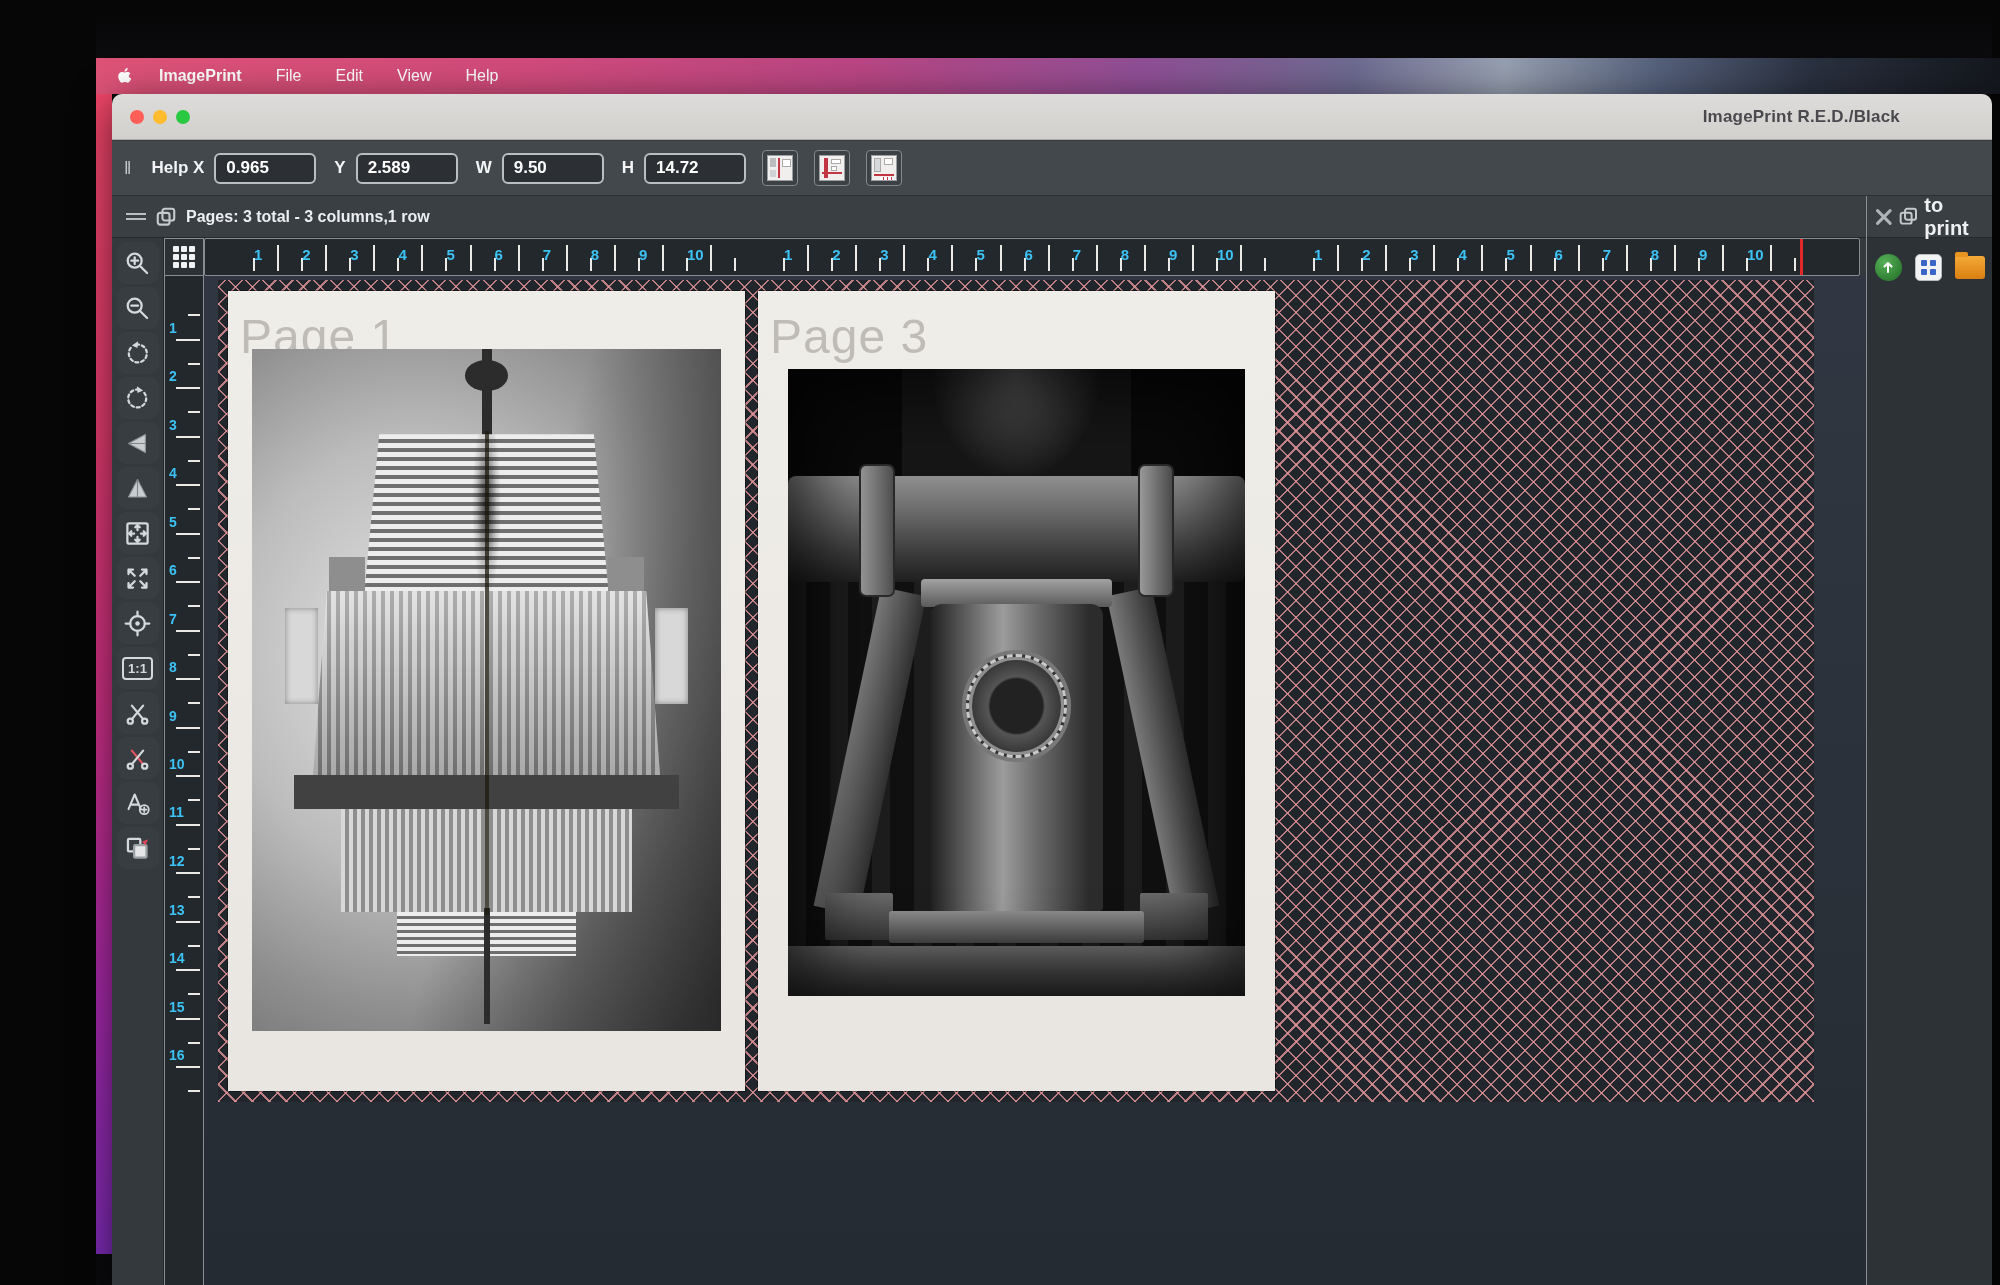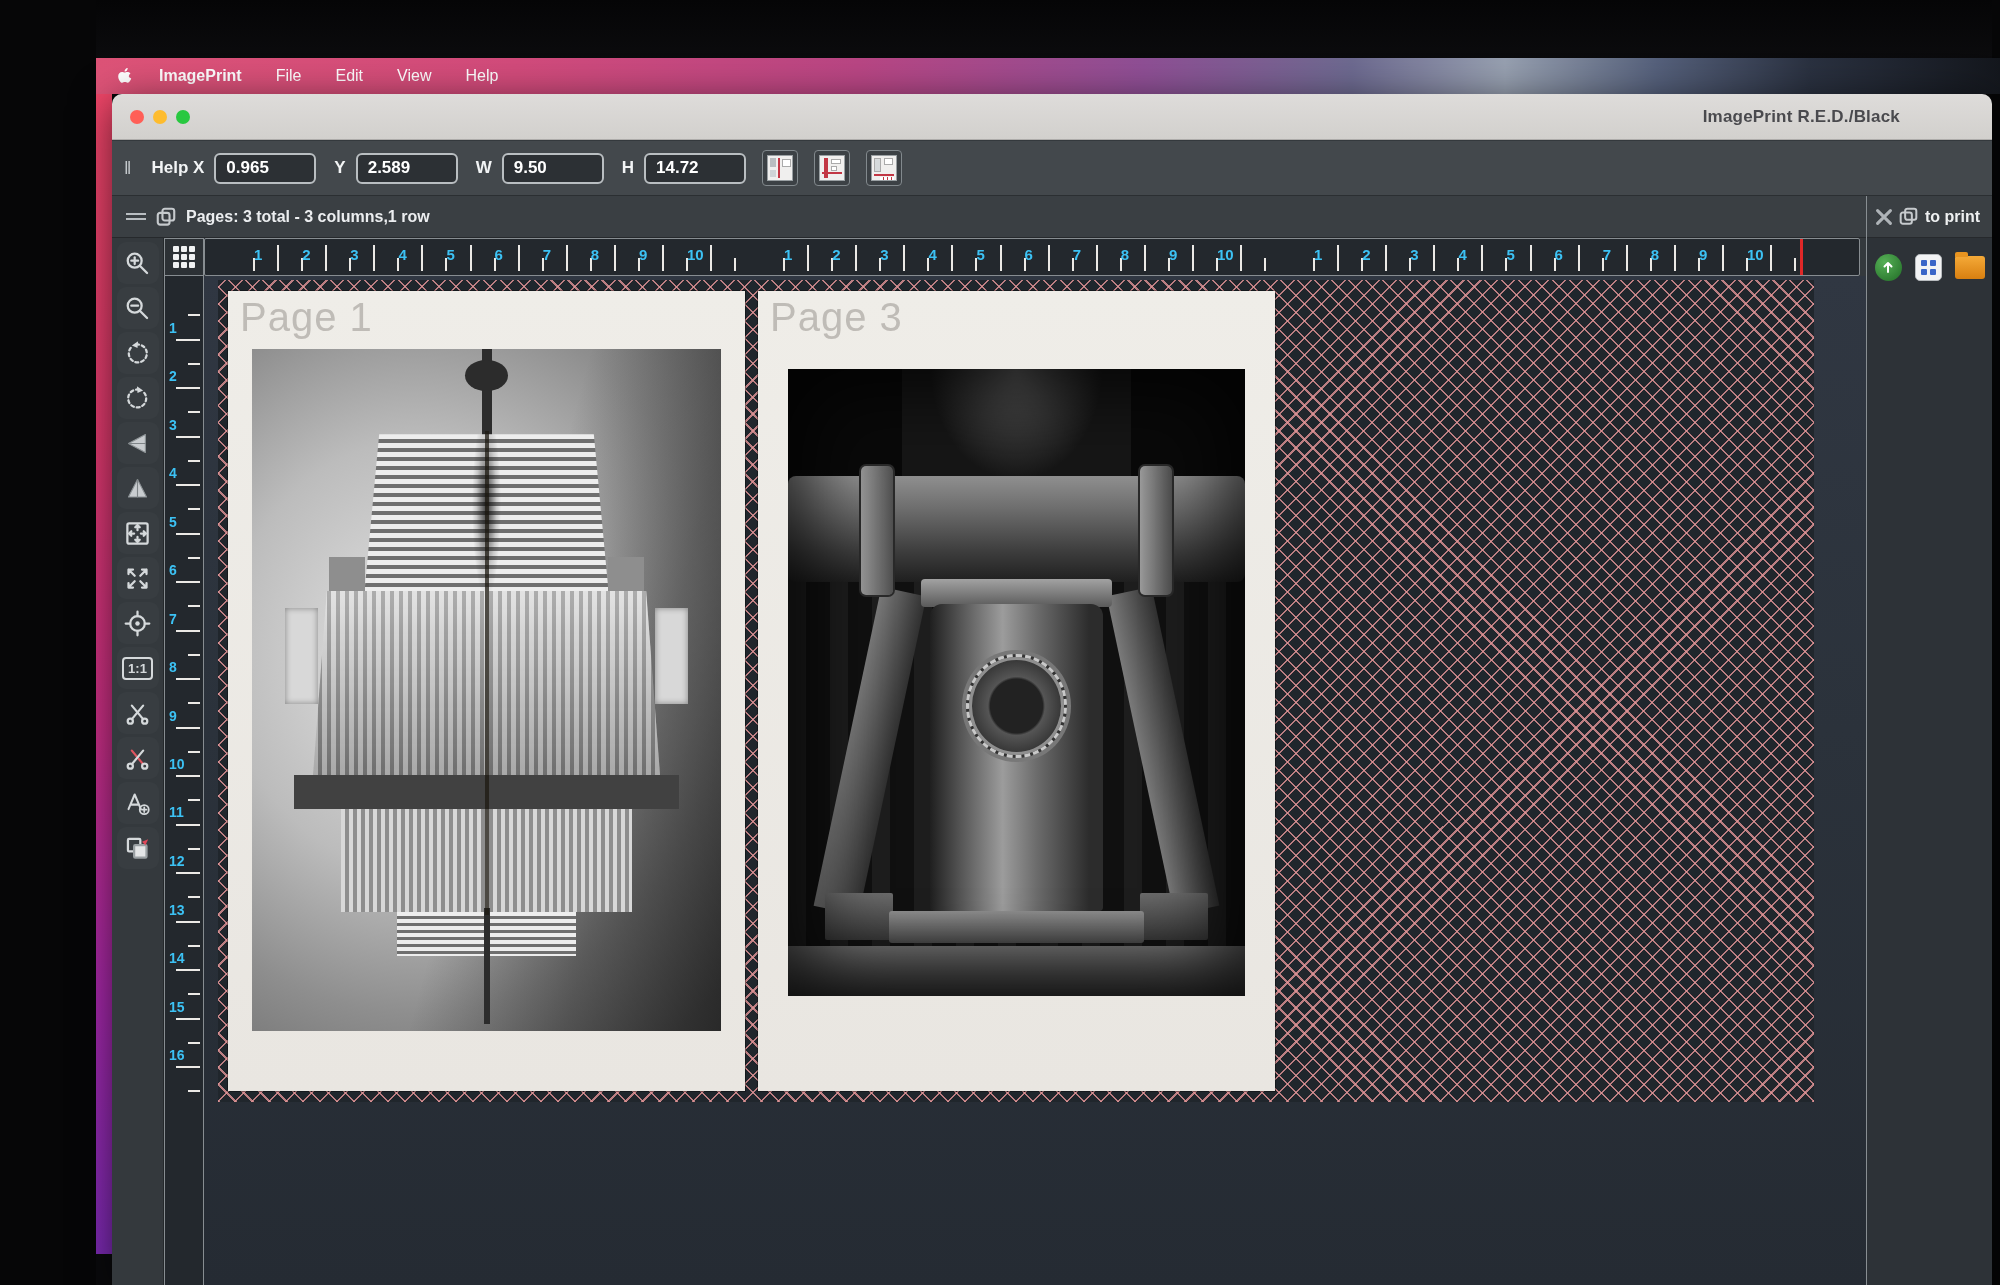--- a/index.html
+++ b/index.html
@@ -89,21 +89,21 @@
   .canvas { position:absolute; left:92px; right:0; top:38px; bottom:0;
     background:linear-gradient(180deg,#303742 0%,#2b323b 45%,#252b33 100%); }
   .hatch { position:absolute; left:14px; top:4px; width:1596px; height:822px;
     background-color:#20262c;
     background-image:
       repeating-linear-gradient(45deg, rgba(226,148,151,.8) 0 1.5px, transparent 1.5px 12px),
       repeating-linear-gradient(-45deg, rgba(226,148,151,.8) 0 1.5px, transparent 1.5px 12px);
     display:flex; gap:13px; padding:11px 10px; }
   .page { width:517px; height:800px; background:linear-gradient(180deg,#efede8,#e9e6e1); position:relative;
     box-shadow:0 0 0 1px rgba(0,0,0,.35); }
-  .page-label { position:absolute; left:12px; top:4px; font-size:40px; color:#b4b0ab; opacity:.8; letter-spacing:1px; }
+  .page-label { position:absolute; left:12px; top:18px; font-size:48px; color:#b4b0ab; opacity:.8; letter-spacing:1px; }
 
   .photo { position:absolute; overflow:hidden; }
   .photo-ge { left:24px; right:24px; top:58px; bottom:60px; }
   .photo-p3 { left:30px; right:30px; top:78px; bottom:95px; background:#101010; }
 
   
   .bw { --sky:radial-gradient(90% 70% at 35% 45%,#e4e4e4 0%,#bcbcbc 45%,#8e8e8e 75%,#6f6f6f 100%);
         --skyshade:linear-gradient(105deg,rgba(255,255,255,0) 52%,rgba(25,25,25,.45) 76%,rgba(8,8,8,.68) 100%);
         --slatA:#ededed; --slatB:#6f6f6f; --ribA:#d8d8d8; --ribB:#8e8e8e;
         --dark:#414141; --stem:#2c2c2c; }
@@ -156,21 +156,21 @@
   .pv-foot { position:absolute; top:83.5%; width:15%; height:7.5%; background:linear-gradient(180deg,#6a6a6a,#383838); border-radius:2px; }
   .pv-base { position:absolute; left:22%; right:22%; top:86.5%; height:5%; border-radius:3px;
     background:linear-gradient(180deg,#8c8c8c,#474747); }
   .pv-slab { position:absolute; left:0; right:0; bottom:0; height:8%;
     background:linear-gradient(180deg,#6e6e6e,#383838); }
   .pv-vign { position:absolute; inset:0; box-shadow:inset 0 0 70px 24px rgba(0,0,0,.72); }
 
   
   .sidebar { width:126px; background:#2d3237; border-left:1px solid #888e92; display:flex; flex-direction:column; }
   .sb-header { height:42px; background:#3a3f43; border-bottom:1px solid #26292c;
-    display:flex; align-items:center; color:#eef0f1; font-size:16px; font-weight:bold; }
+    display:flex; align-items:center; color:#eef0f1; font-size:20px; font-weight:bold; }
   .sb-icons { height:46px; display:flex; align-items:center; justify-content:center; gap:13px; margin-top:6px; }
   .icn-up { width:27px; height:27px; border-radius:50%;
     background:radial-gradient(circle at 35% 30%,#56b056,#2e7d32 75%); display:flex; align-items:center; justify-content:center; }
   .icn-grid { width:27px; height:27px; border-radius:5px; background:#f2f3f4; border:1px solid #b8bcbf;
     display:grid; grid-template-columns:1fr 1fr; gap:3px; padding:5px; }
   .icn-grid i { background:#3a66c8; border-radius:1px; }
   .icn-folder { width:30px; height:23px; position:relative; background:linear-gradient(180deg,#f5aa38,#d87f10); border-radius:2px 3px 3px 3px; }
   .icn-folder::before { content:""; position:absolute; left:0; top:-4px; width:13px; height:5px;
     background:#e89420; border-radius:2px 2px 0 0; }
   .panel { flex:1; margin:8px 7px 0 7px; border:1px solid #80868c; border-radius:4px;

